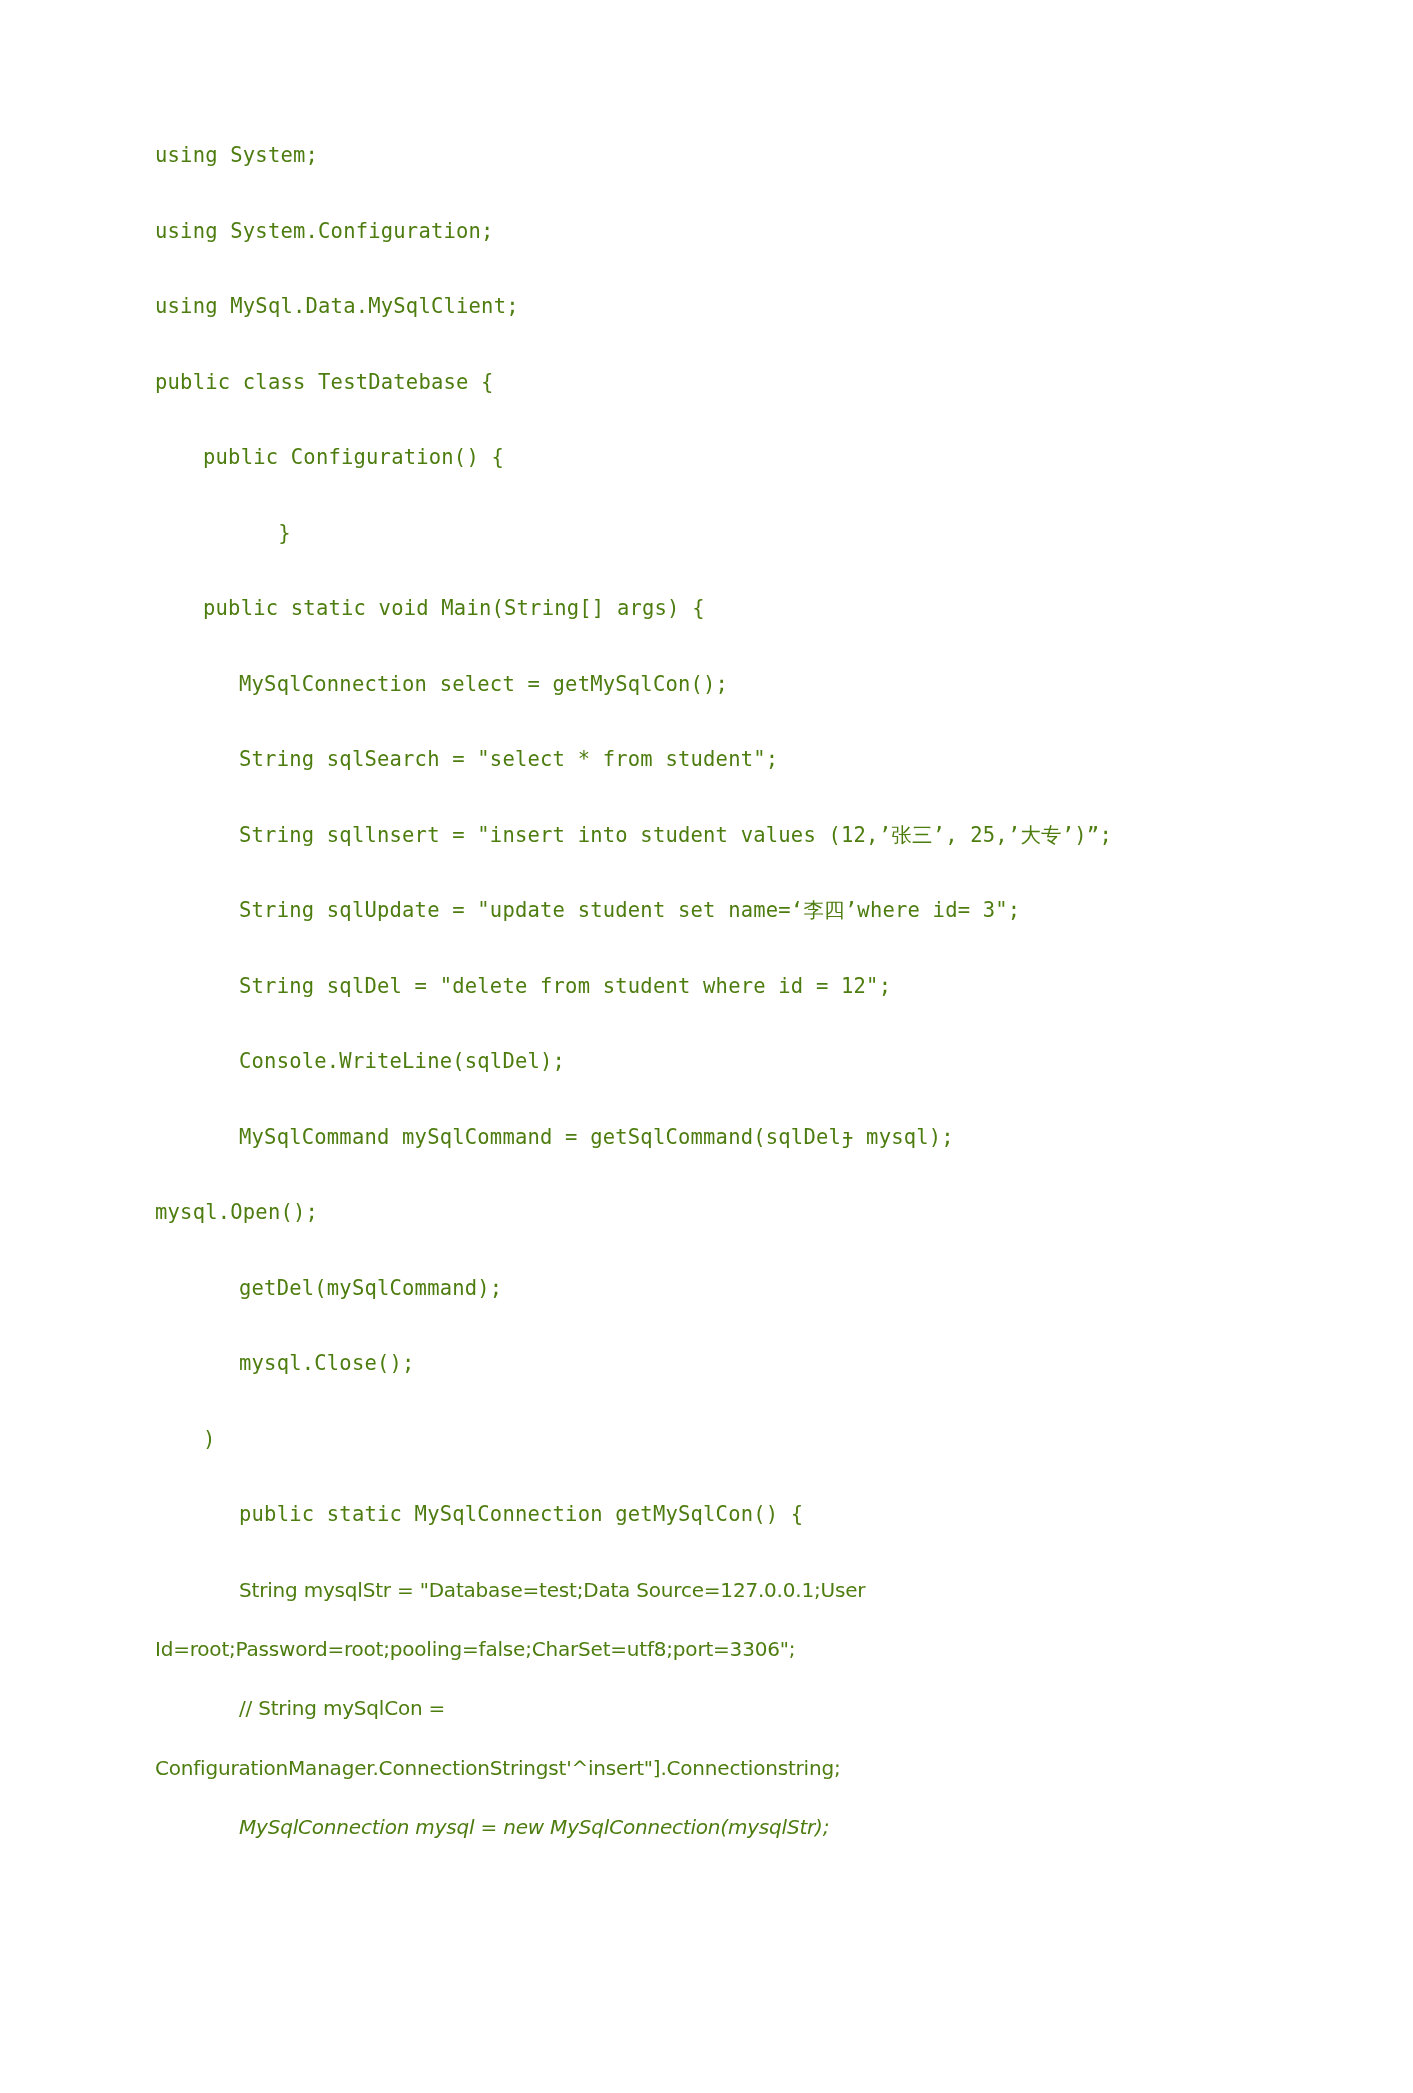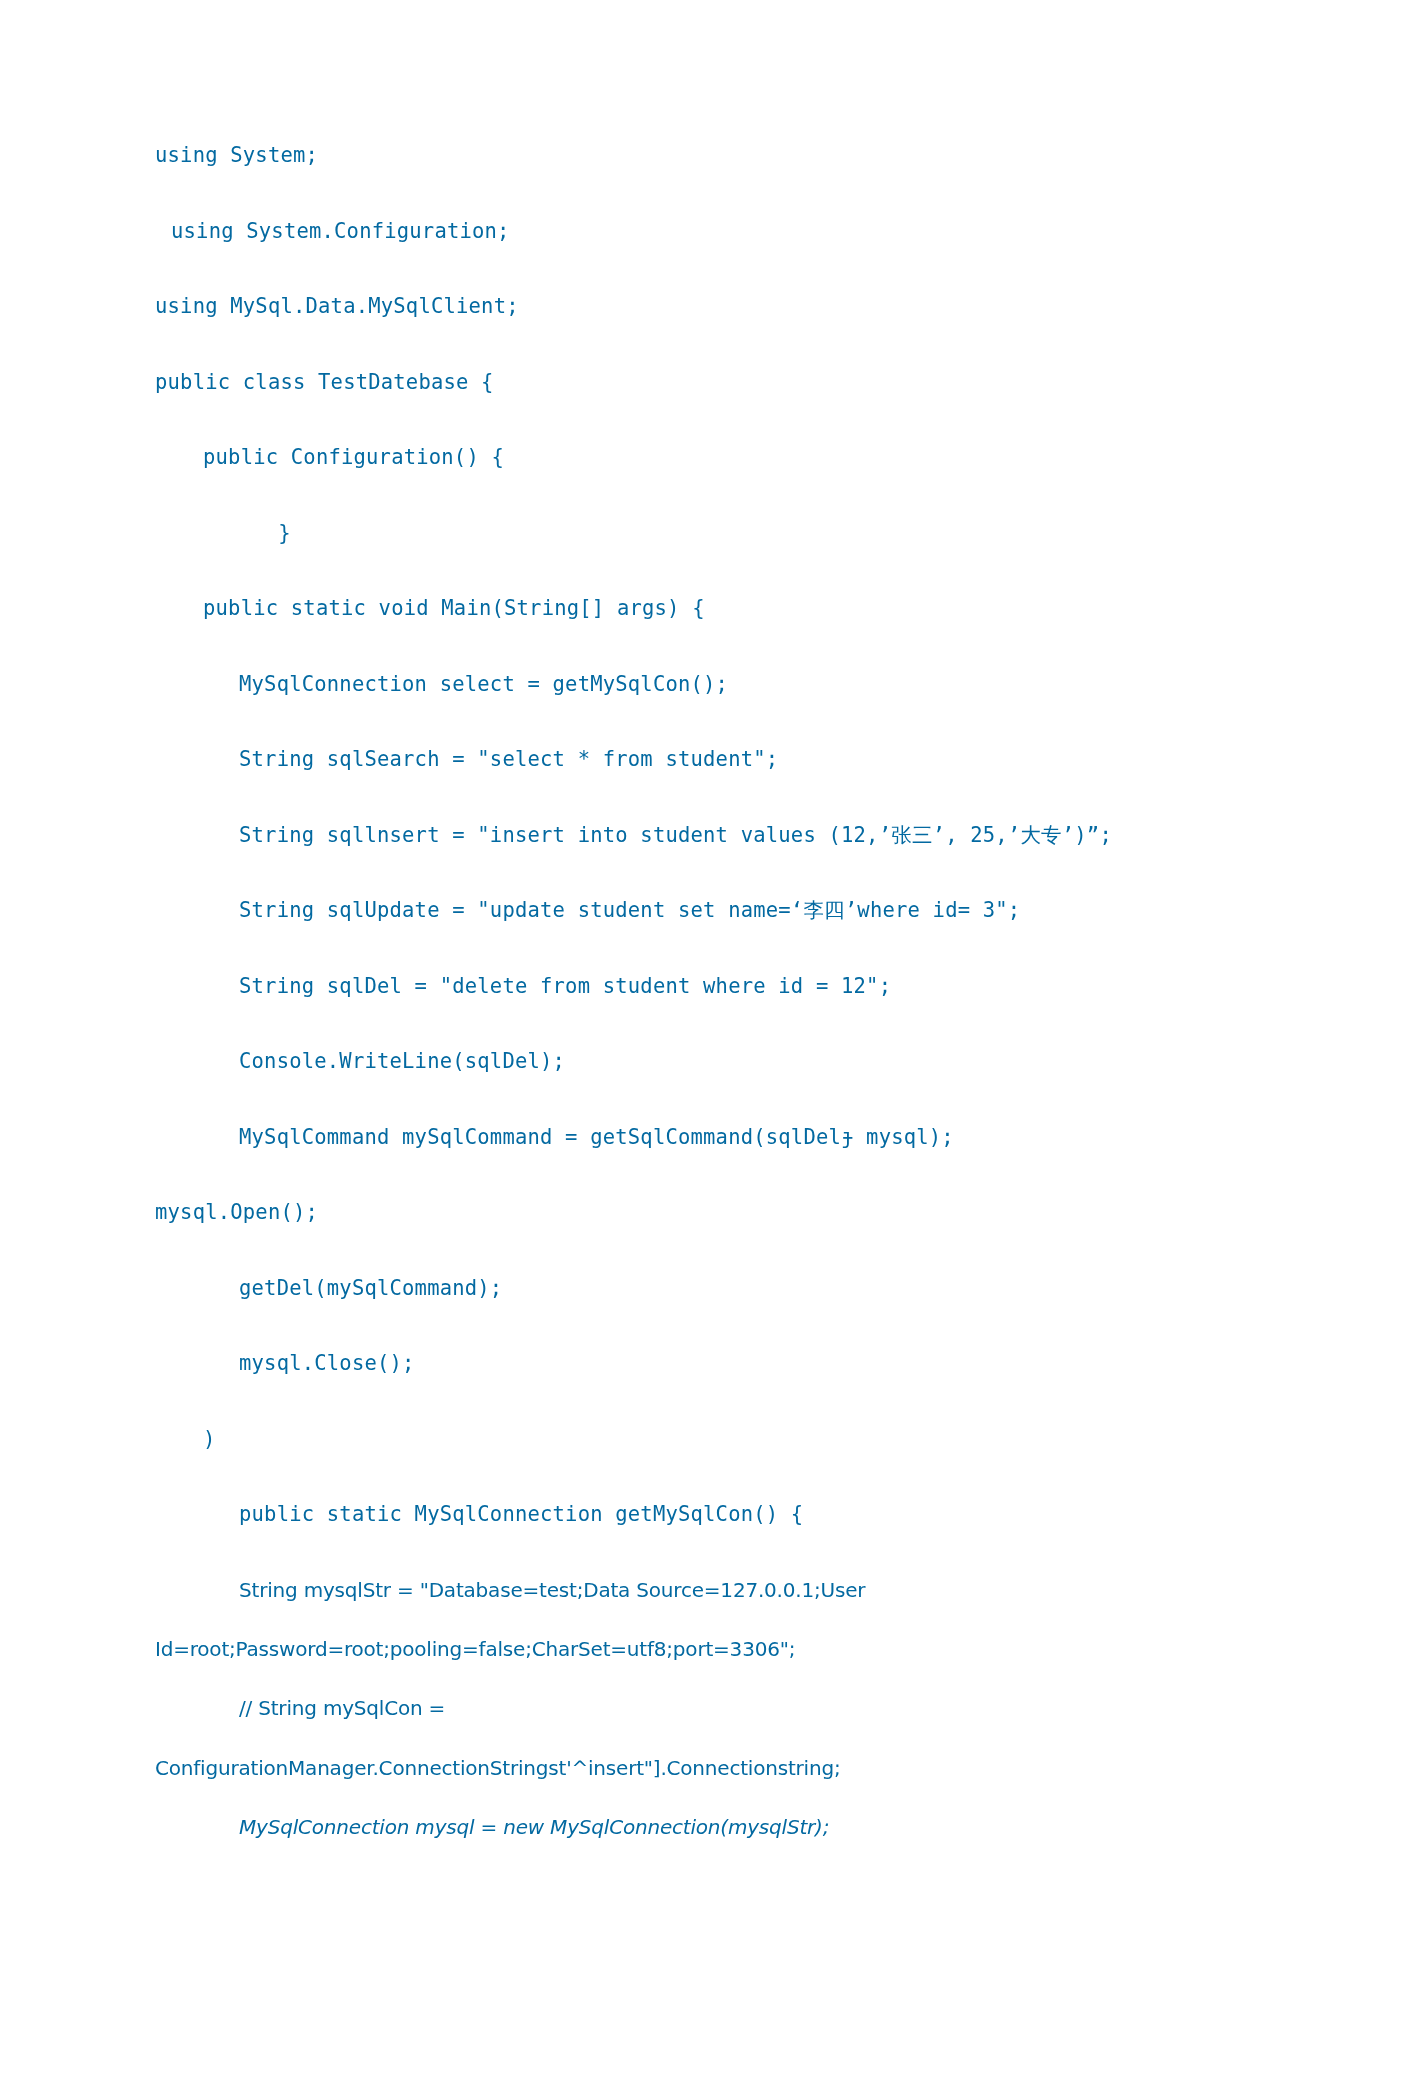--- a/index.html
+++ b/index.html
@@ -27,21 +27,21 @@
   .code-block {
     display: block;
   }
 
   .code-line {
     display: block;
     font-family: "DejaVu Sans Mono", monospace;
     font-size: 20.5px;
     line-height: 75.5px;
     letter-spacing: 0.2px;
-    color: #0369a1;
+    color: #4d7c0f;
     white-space: pre;
     min-height: 1px;
   }
 
   
   .code-line.wrap {
     line-height: 43px;
   }
 
   .prop {
@@ -51,21 +51,21 @@
   }
 </style>
 </head>
 <body>
 
 <div id="page">
   <div class="code-block">
 
     <span class="code-line" style="margin-left:0px;">using System;</span>
 
-    <span class="code-line" style="margin-left:16px;">using System.Configuration;</span>
+    <span class="code-line" style="margin-left:0px;">using System.Configuration;</span>
 
     <span class="code-line" style="margin-left:0px;">using MySql.Data.MySqlClient;</span>
 
     <span class="code-line" style="margin-left:0px;">public class TestDatebase {</span>
 
     <span class="code-line" style="margin-left:48px;">public Configuration() {</span>
 
     <span class="code-line" style="margin-left:48px;">      }</span>
 
     <span class="code-line" style="margin-left:48px;">public static void Main(String[] args) {</span>

